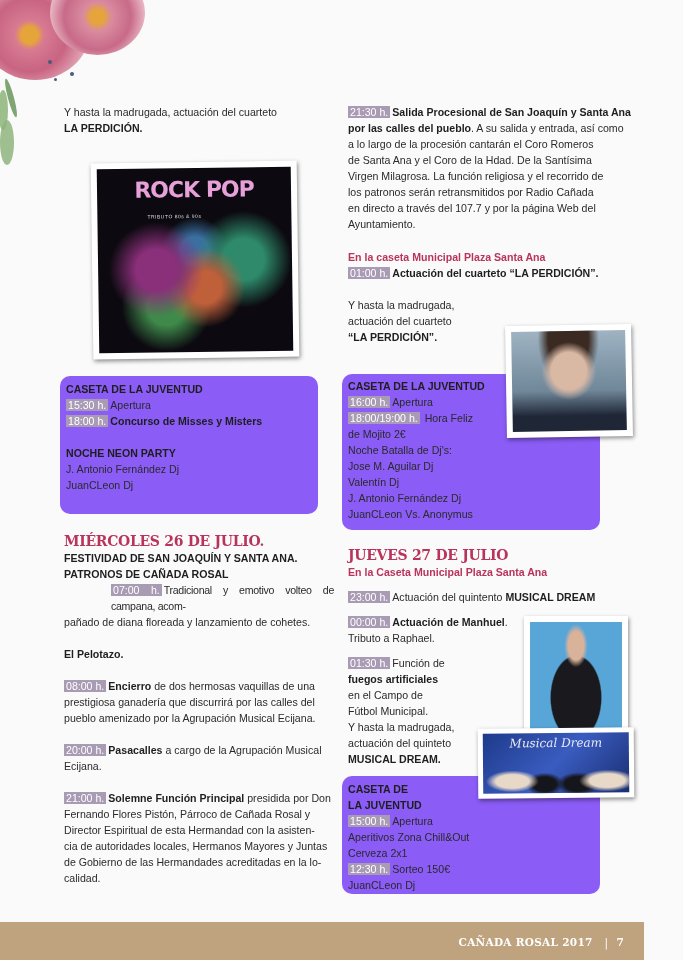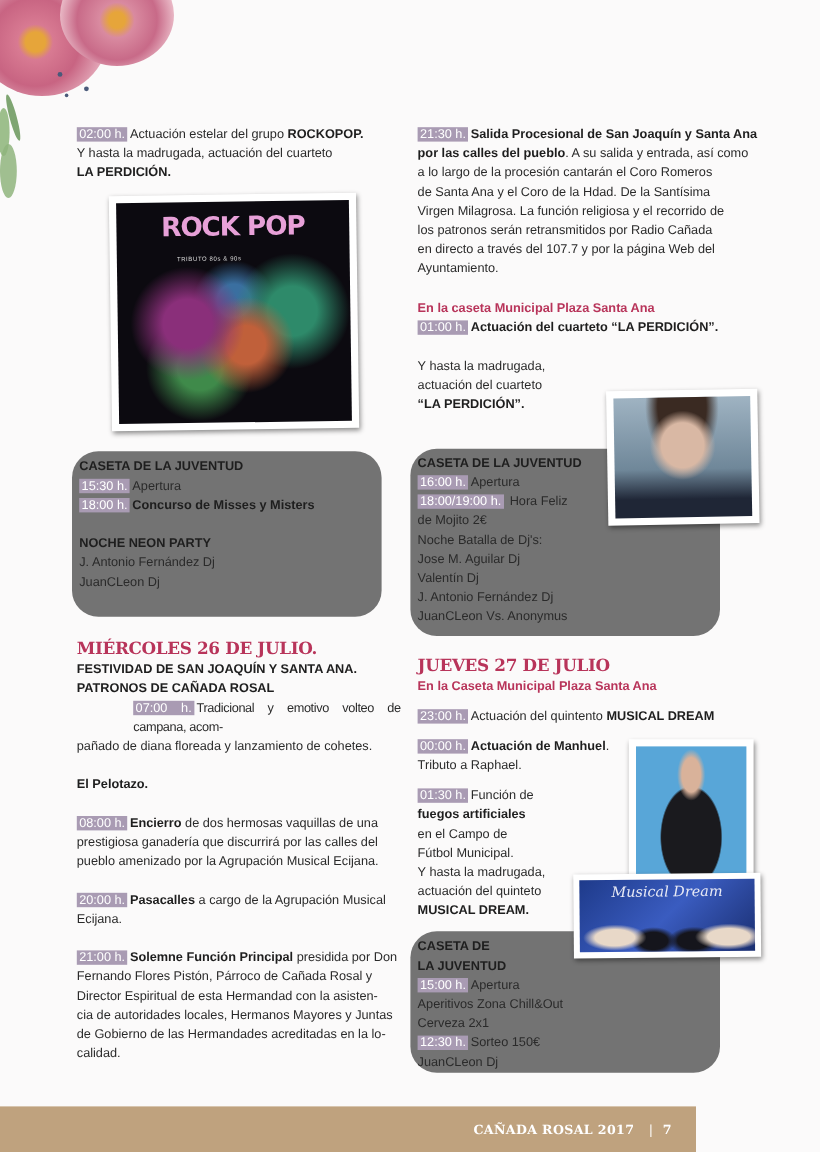--- a/index.html
+++ b/index.html
@@ -22,30 +22,30 @@
   .dot { position:absolute; width:4px; height:4px; border-radius:50%; background:#4a5a7a; }
 
   .photo {
     position:absolute; background:#fff;
     box-shadow:1px 2px 4px rgba(0,0,0,0.45);
     padding:6px;
   }
   .photo .img { width:100%; height:100%; position:relative; overflow:hidden; }
 
   .box {
-    position:absolute; background:#737373; border-radius:22px;
+    position:absolute; background:#8b5cf6; border-radius:10px;
   }
   .heading-day {
     font-family:"DejaVu Serif", serif; font-weight:bold; color:#b8345a;
     font-size:14px; letter-spacing:-0.3px;
   }
   .sub-pink { color:#b8345a; font-weight:bold; }
   .just { text-align:justify;margin-left:47px; }
   .footer {
-    position:absolute; left:0; top:922px; width:580px; height:38px;
+    position:absolute; left:0; top:922px; width:644px; height:38px;
     background:#bfa27e;
   }
   .footer-text {
     position:absolute; right:20px; top:12px;
     font-family:"DejaVu Serif", serif; font-weight:bold; color:#fff; font-size:10.5px;
     letter-spacing:0.3px;
   }
 </style>
 </head>
 <body>
@@ -55,21 +55,20 @@
   <div class="petal" style="left:80px;top:10px;width:95px;height:85px;background:radial-gradient(circle at 50% 55%, #e6a53a 0 10%, #d98aa0 22%, #c86a88 50%, #ecbfcb 74%, transparent 75%);"></div>
   <div class="stem" style="left:38px;top:118px;width:6px;height:40px;transform:rotate(-15deg);"></div>
   <div class="stem" style="left:28px;top:130px;width:10px;height:40px;background:#9dbf8c;"></div>
   <div class="dot" style="left:78px;top:100px;"></div>
   <div class="dot" style="left:100px;top:112px;"></div>
   <div class="dot" style="left:84px;top:118px;width:3px;height:3px;"></div>
 </div>
 <div class="abs" style="left:0;top:120px;width:14px;height:45px;background:#8fb47d;border-radius:50%;opacity:0.85;"></div>
 
 <div class="abs" style="left:64px;top:104px;width:270px;">
-  <div><span class="t">02:00 h.</span><span>Actuación estelar del grupo </span><b>ROCKOPOP.</b></div>
   <div>Y hasta la madrugada, actuación del cuarteto</div>
   <div><b>LA PERDICIÓN.</b></div>
 </div>
 
 <div class="photo" style="left:92px;top:162px;width:194px;height:184px;transform:rotate(-0.8deg);">
   <div class="img" style="background:radial-gradient(circle at 30% 55%, #8a2f7a 0 12%, transparent 28%), radial-gradient(circle at 55% 65%, #c0603a 0 10%, transparent 25%), radial-gradient(circle at 75% 50%, #2e8a6a 0 12%, transparent 28%), radial-gradient(circle at 50% 45%, #3a6fa0 0 10%, transparent 24%), radial-gradient(circle at 35% 75%, #3f8a4a 0 10%, transparent 24%), #0c0a10;">
     <div style="position:absolute;left:0;top:14px;width:100%;text-align:center;font-family:'DejaVu Sans',sans-serif;font-weight:bold;font-size:22px;color:#e7a0d8;letter-spacing:-1px;">ROCK POP</div>
     <div style="position:absolute;left:50px;top:40px;font-size:5px;color:#ddd;letter-spacing:0.5px;">TRIBUTO 80s &amp; 90s</div>
   </div>
 </div>

